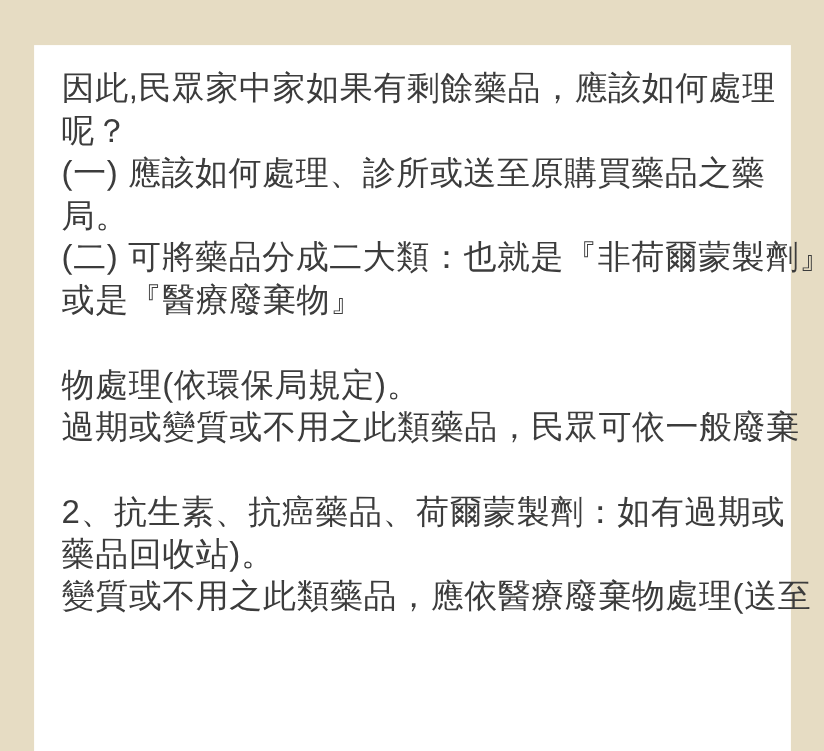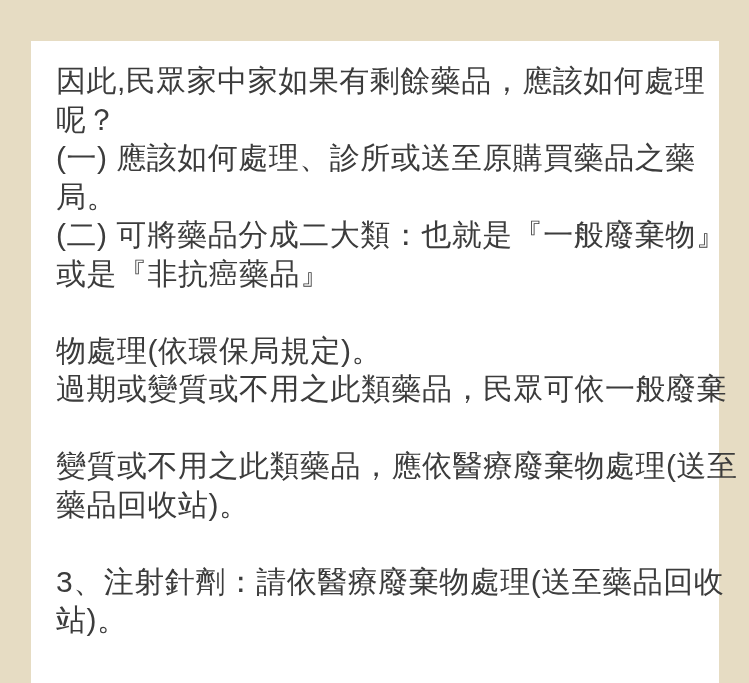--- a/index.html
+++ b/index.html
@@ -53,30 +53,27 @@
 <body>
 
 <div class="page">
   <div class="content-column">
     <div id="article">
         <div class="paragraph">
           <div class="line">因此,民眾家中家如果有剩餘藥品，應該如何處理</div>
           <div class="line">呢？</div>
           <div class="line">(一) 應該如何處理、診所或送至原購買藥品之藥</div>
           <div class="line">局。</div>
-          <div class="line">(二) 可將藥品分成二大類：也就是『一般廢棄物』</div>
-          <div class="line">或是『非抗癌藥品』</div>
+          <div class="line">(二) 可將藥品分成二大類：也就是『非荷爾蒙製劑』</div>
+          <div class="line">或是『醫療廢棄物』</div>
         </div>
         <div class="paragraph">
           <div class="line">物處理(依環保局規定)。</div>
           <div class="line">過期或變質或不用之此類藥品，民眾可依一般廢棄</div>
         </div>
         <div class="paragraph">
+          <div class="line">2、抗生素、抗癌藥品、荷爾蒙製劑：如有過期或</div>
+          <div class="line">藥品回收站)。</div>
           <div class="line">變質或不用之此類藥品，應依醫療廢棄物處理(送至</div>
-          <div class="line">藥品回收站)。</div>
-        </div>
-        <div class="paragraph">
-          <div class="line">3、注射針劑：請依醫療廢棄物處理(送至藥品回收</div>
-          <div class="line">站)。</div>
         </div>
       </div>
   </div>
 </div>
 
 </body></html>

